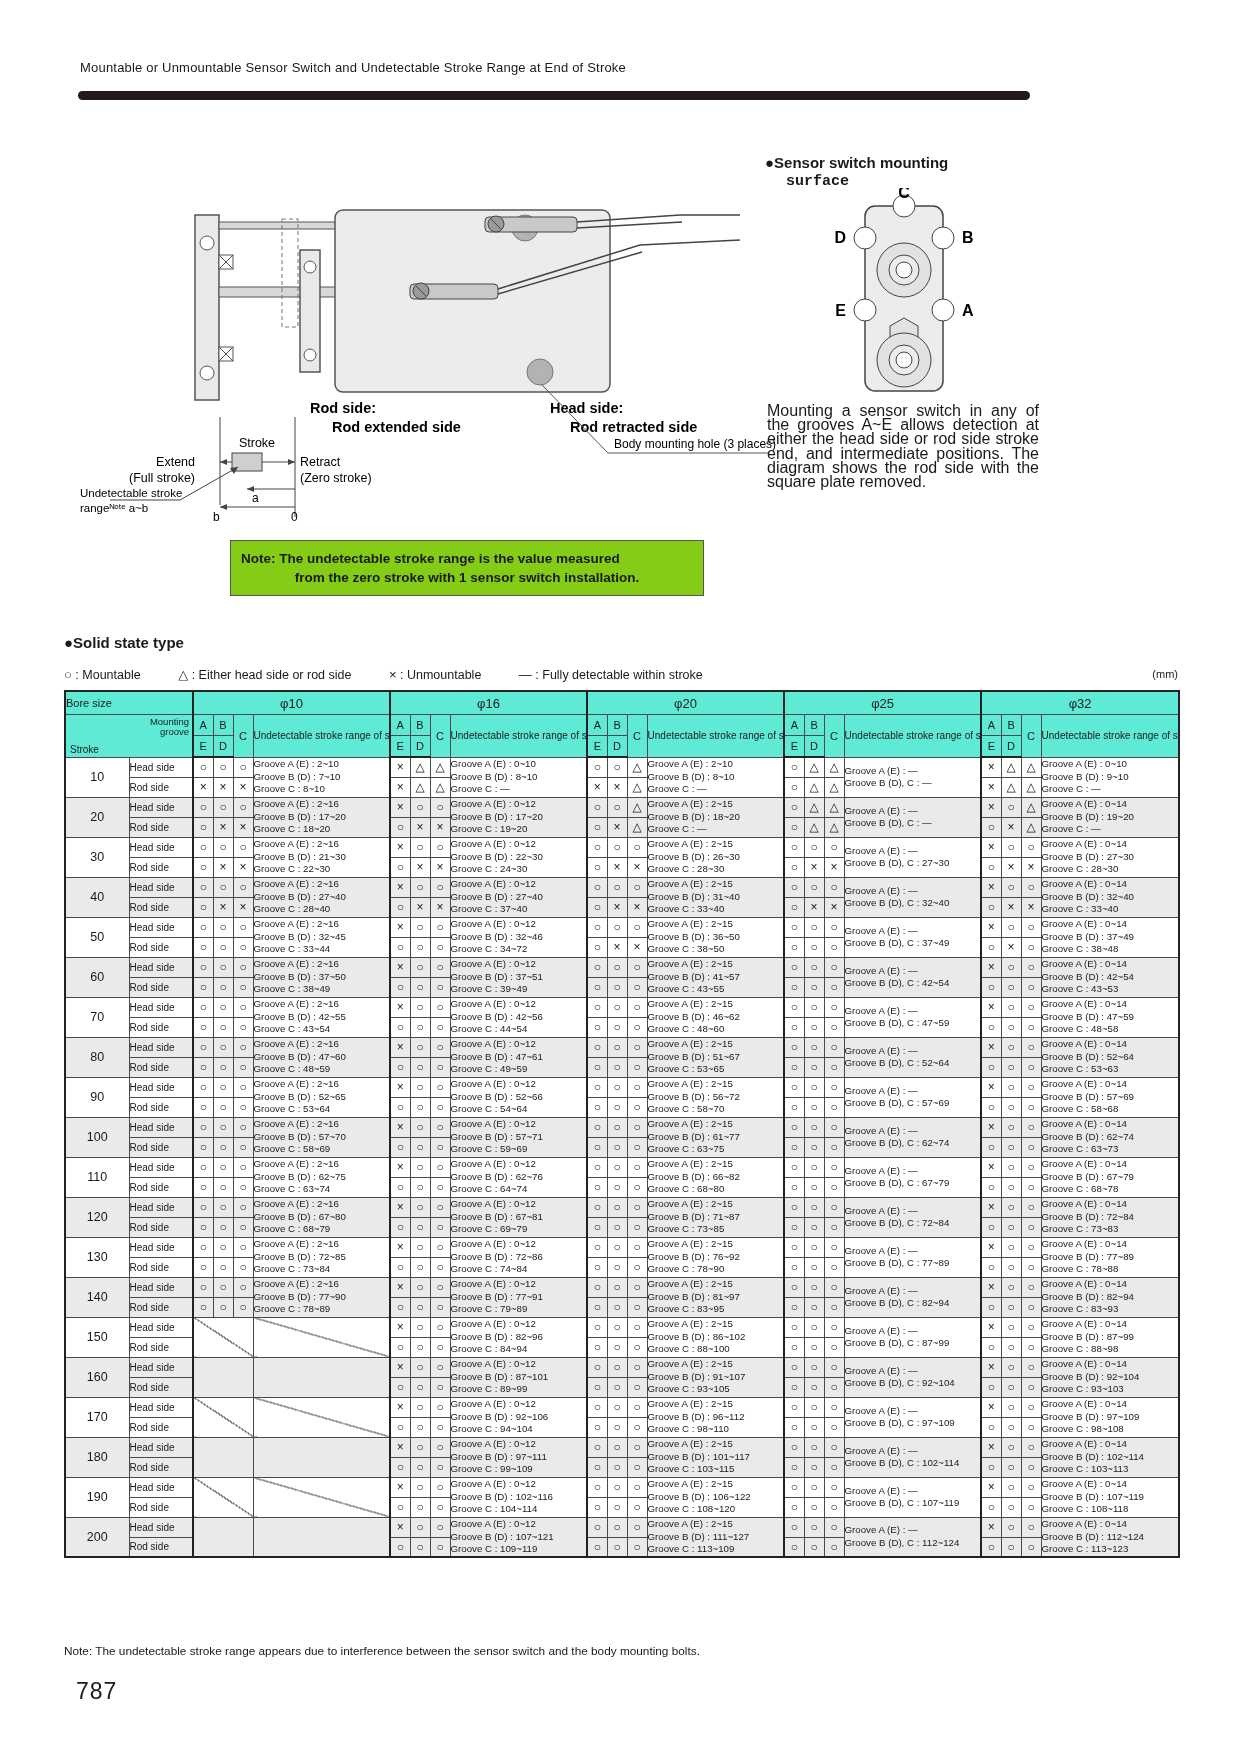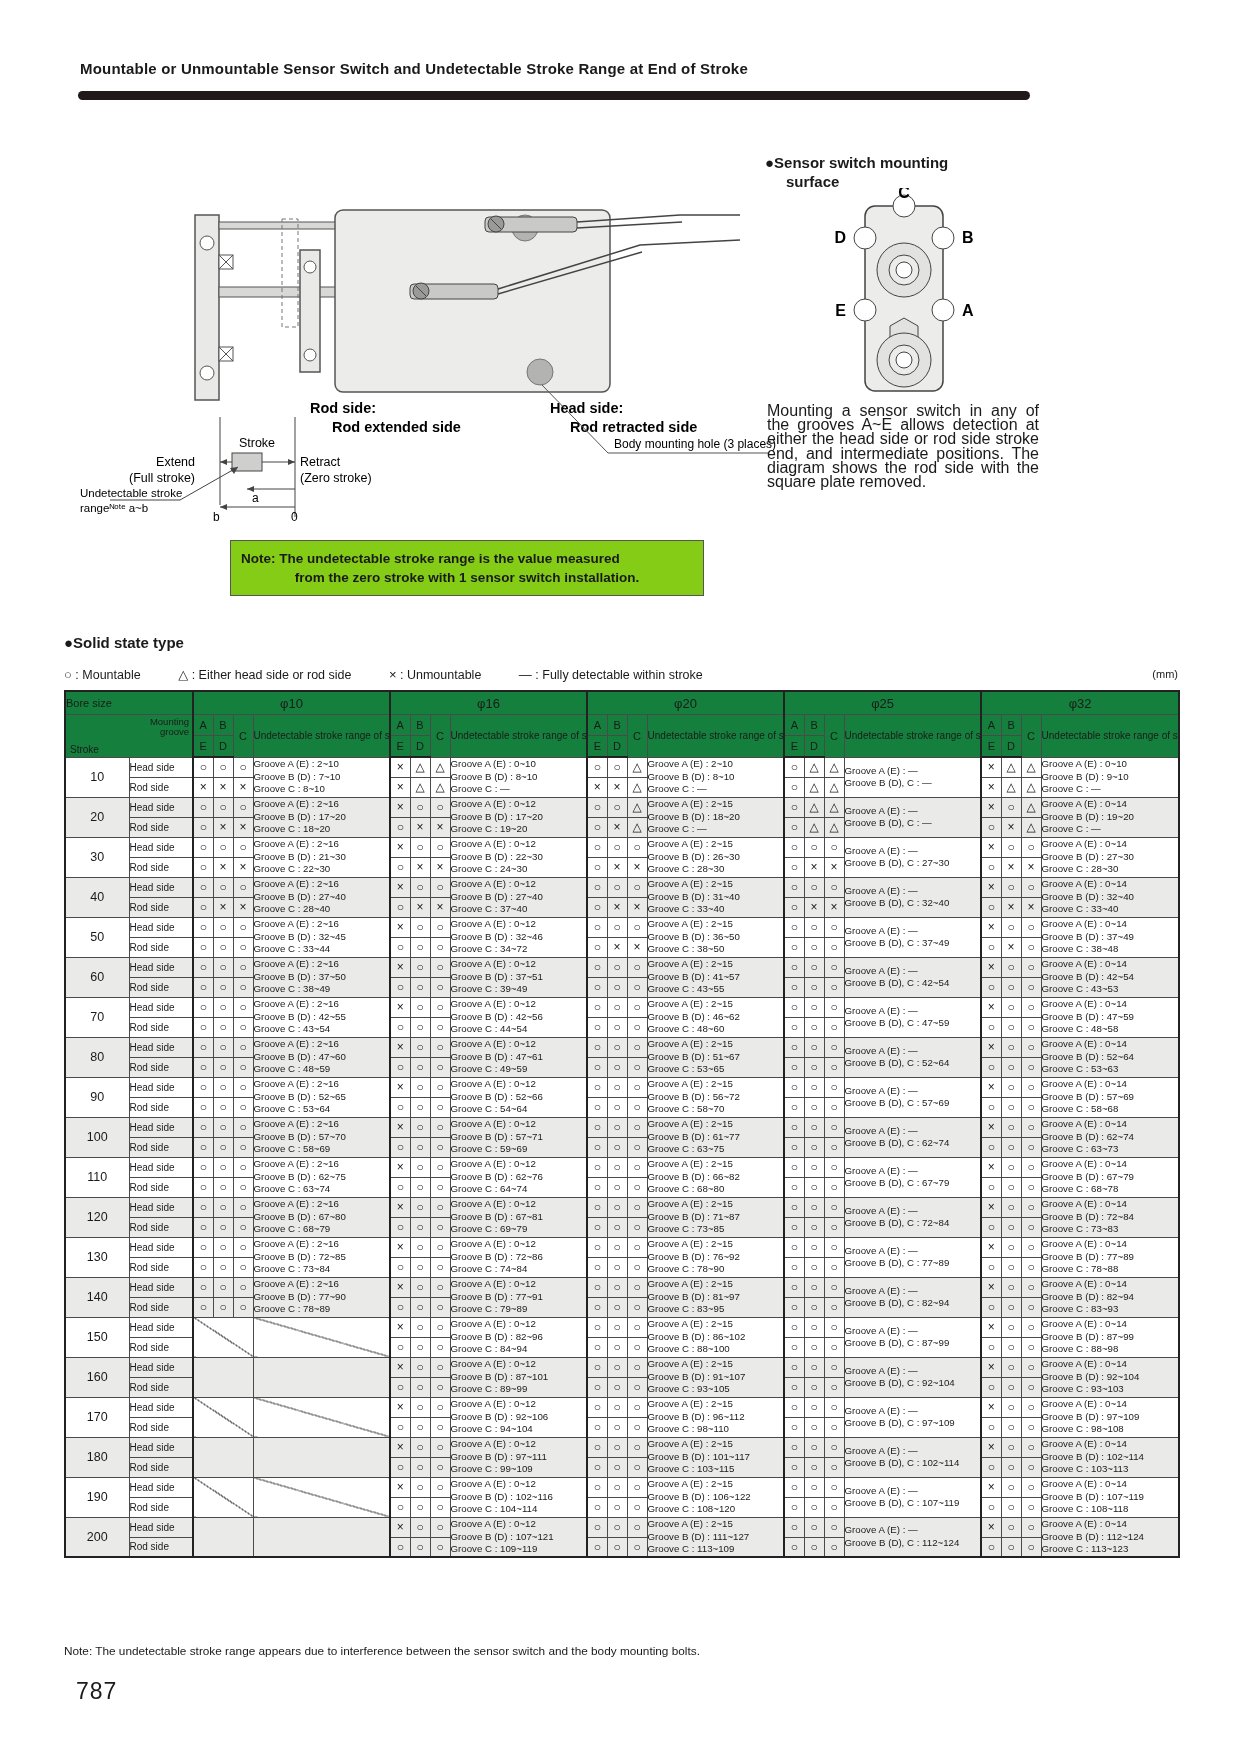--- a/index.html
+++ b/index.html
@@ -1,49 +1,49 @@
 <!DOCTYPE html>
 <html><head>
 <meta charset="utf-8">
 <style>
   html,body{margin:0;padding:0;background:#fff;}
   .page{position:relative;width:1240px;height:1754px;background:#fff;overflow:hidden;
         font-family:"Liberation Sans",sans-serif;color:#1a1a1a;}
 
-  .title{position:absolute;left:80px;top:60px;font-size:15px;font-weight:bold;letter-spacing:.2px;}
+  .title{position:absolute;left:80px;top:60px;font-size:13px;font-weight:normal;letter-spacing:.2px;}
   .title-bar{position:absolute;left:78px;top:91px;width:952px;height:9px;background:#221a1a;border-radius:5px;}
 
   .type-box{position:absolute;left:80px;top:112px;border:2px solid #3a3a3a;background:#f1f1ef;
             padding:5px 14px 6px;font-size:17px;font-weight:bold;}
   .section-head{position:absolute;left:80px;top:155px;font-size:17px;font-weight:bold;}
   .section-head .sq{display:inline-block;width:14px;height:15px;background:#111;margin-right:6px;vertical-align:-2px;}
 
   .sensor-head{position:absolute;left:765px;top:153px;font-size:15px;font-weight:bold;line-height:19px;}
   .sensor-head .bullet{font-size:15px;}
-  .sensor-head .l2{padding-left:21px;display:block;}
+  .sensor-head .l2{padding-left:21px;display:block;font-family:Liberation Mono, monospace;}
 
   .main-diagram{position:absolute;left:80px;top:195px;}
   .mount-diagram{position:absolute;left:790px;top:188px;}
   .mount-desc{position:absolute;left:767px;top:404px;width:272px;font-size:16px;line-height:14.2px;text-align:justify;}
 
   .note-box{position:absolute;left:230px;top:540px;width:452px;border:1.5px solid #555;background:#84cc16;
             padding:8px 10px;font-size:13.5px;font-weight:bold;line-height:19px;}
   .note-box .l2{display:block;text-align:center;}
 
   .solid-head{position:absolute;left:64px;top:634px;font-size:15px;font-weight:bold;}
   .legend{position:absolute;left:64px;top:668px;width:1114px;font-size:12.5px;}
   .legend .item{margin-right:34px;}
   .legend .sym{font-size:13px;}
   .legend .mm{float:right;font-size:11px;}
 
   .tbl-wrap{position:absolute;left:64px;top:690px;}
   table.stroke{border-collapse:collapse;table-layout:fixed;width:1114px;border:2px solid #222;}
   table.stroke th,table.stroke td{border:1px solid #4a4a4a;padding:0;font-weight:normal;
      overflow:hidden;white-space:nowrap;}
-  table.stroke thead th{background:#15803d;}
+  table.stroke thead th{background:#5eead4;}
   table.stroke thead tr:last-child th{border-bottom:2px solid #222;}
   .bore-label{font-size:11px;text-align:left;padding:2px 4px;height:22px;}
   .bore-name{font-size:13px;font-weight:bold;text-align:center;}
   .sym-h{font-size:11px;font-weight:bold;text-align:center;height:20px;}
   .range-h{font-size:10px;text-align:center;white-space:normal;line-height:12px;padding:0 2px;}
   .grp{border-left:2px solid #222 !important;}
   .diag{position:relative;background:
         linear-gradient(to top right,transparent calc(50% - .7px),#555 calc(50% - .7px),#555 calc(50% + .7px),transparent calc(50% + .7px)) #ededeb;}
   .dg-top{position:absolute;top:2px;right:3px;font-size:9.5px;text-align:right;line-height:10px;white-space:normal;width:60px;}
   .dg-bot{position:absolute;bottom:2px;left:4px;font-size:10px;}

